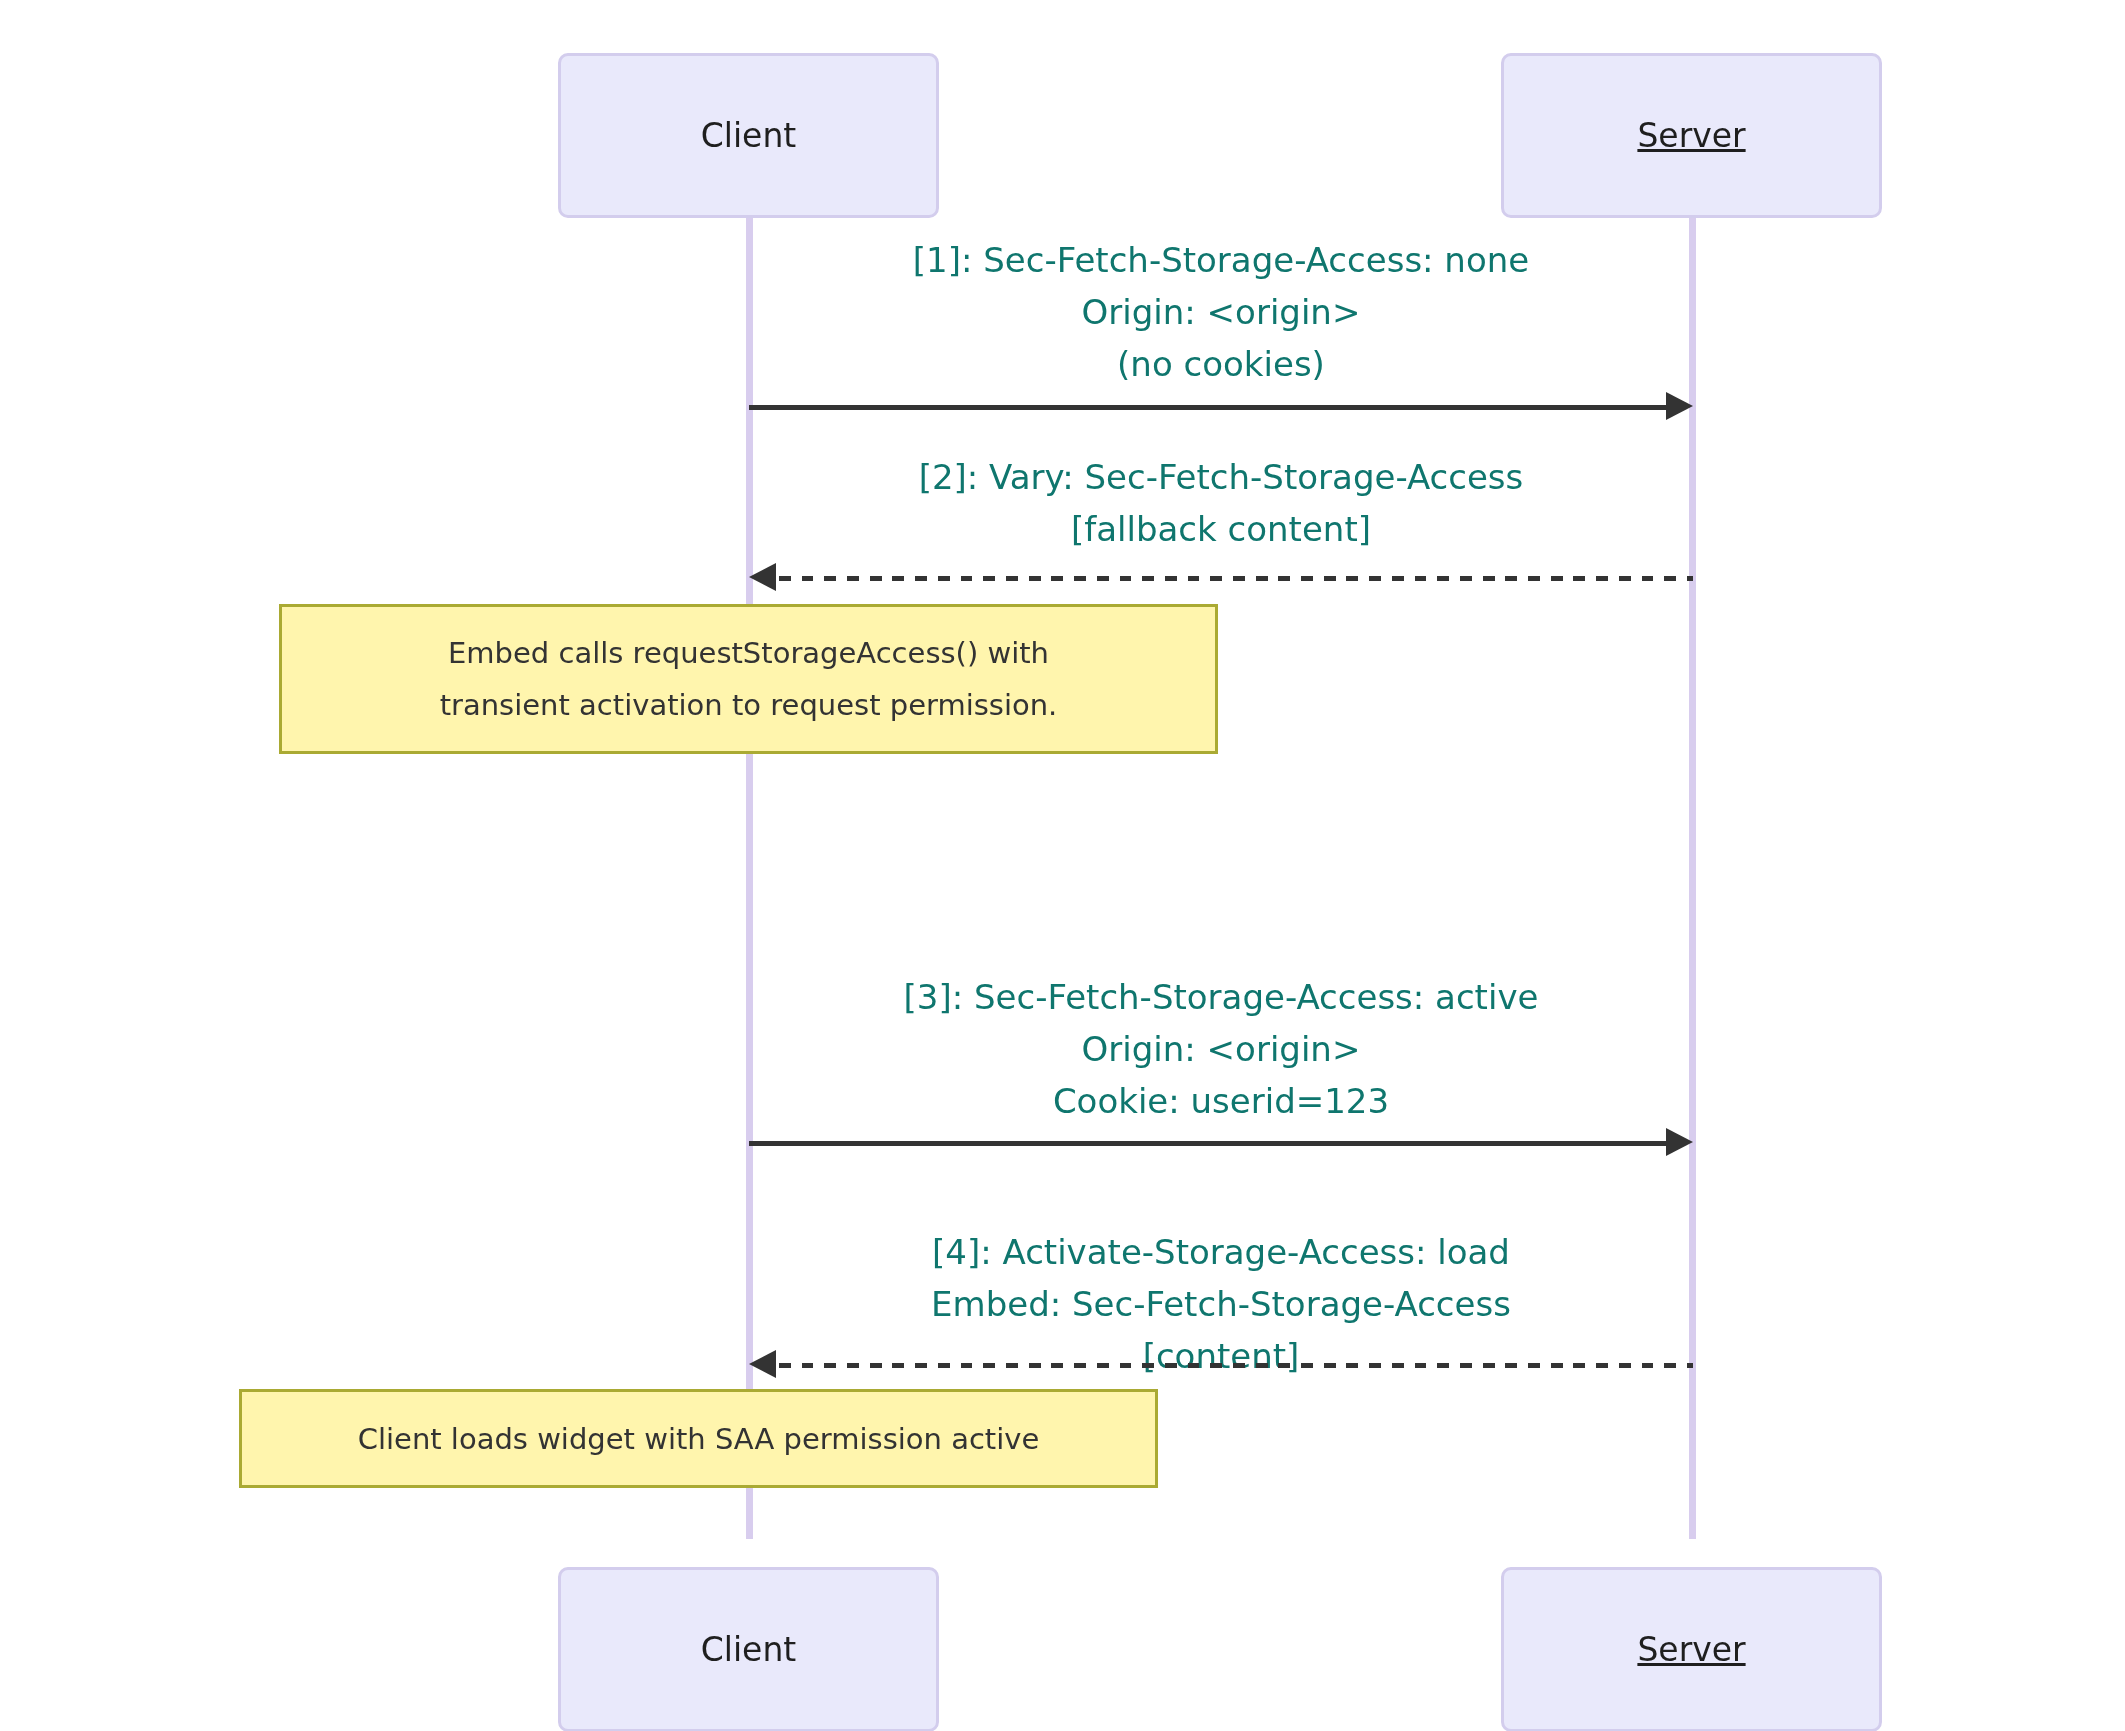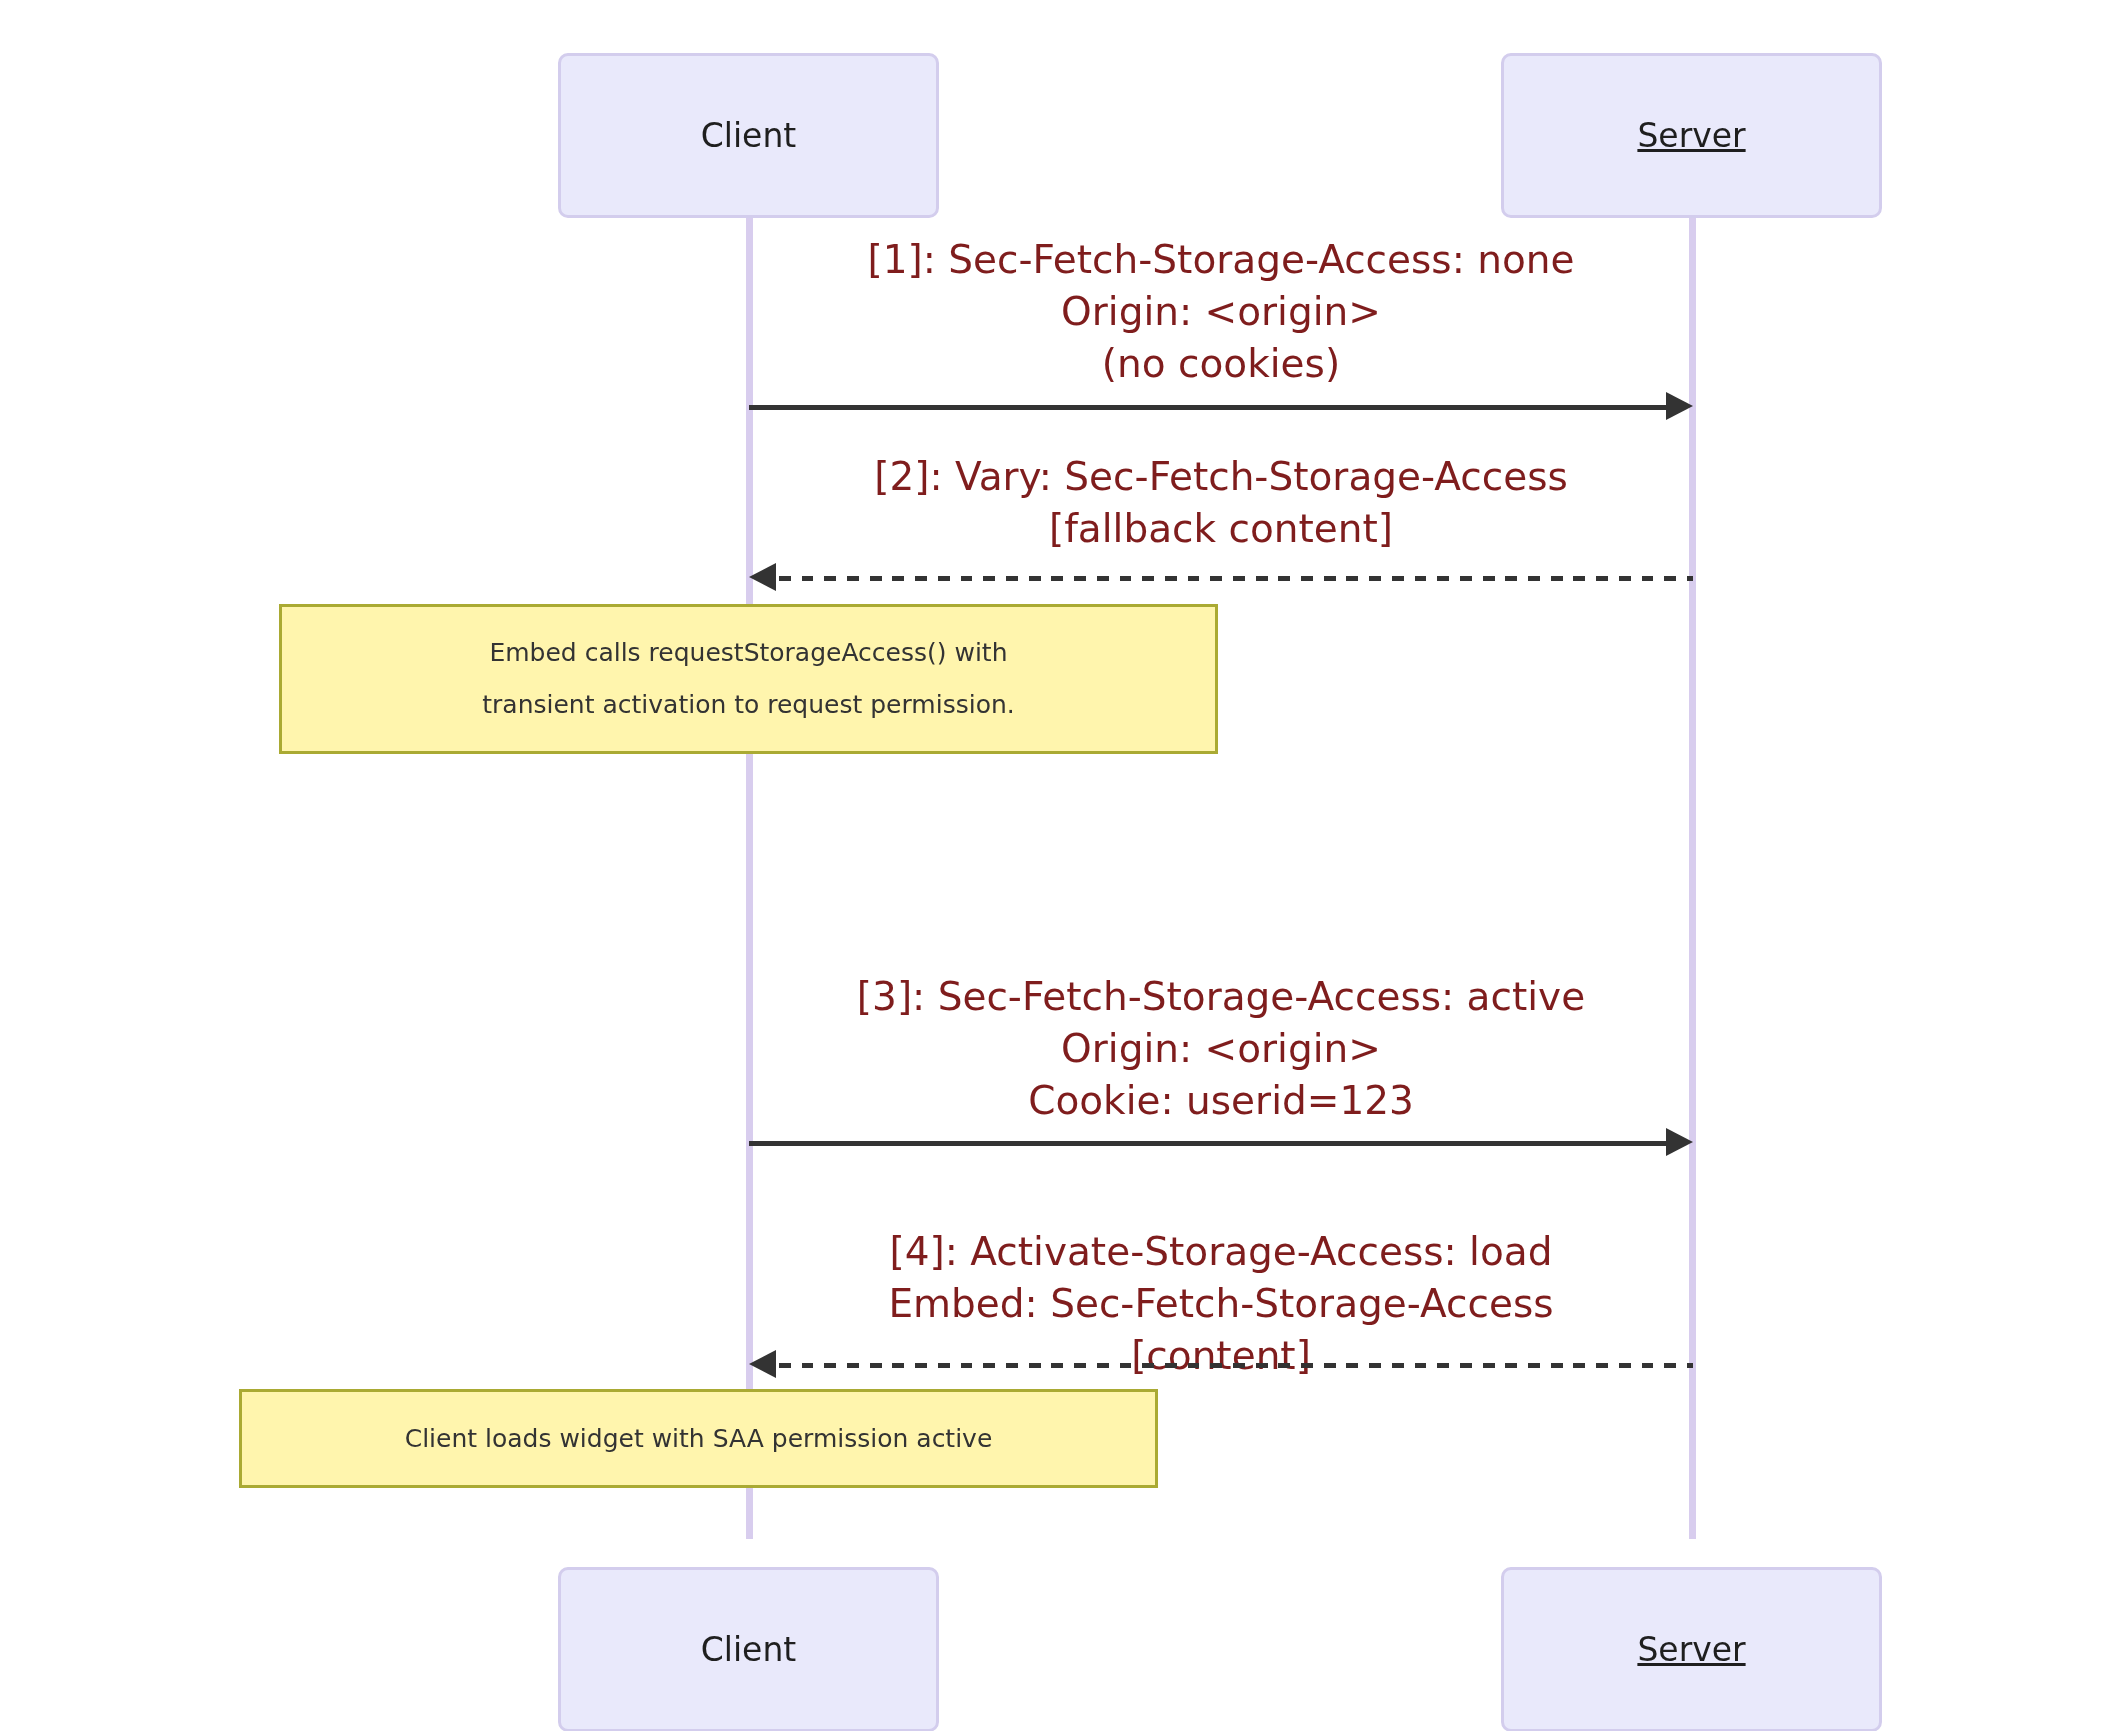--- a/index.html
+++ b/index.html
@@ -22,21 +22,21 @@
     display:flex;align-items:center;justify-content:center;
     font-size:33px;color:#1f1f1f;margin-top:28px;
   }
   .actor-client{left:558px;}
   .actor-server{left:1501px;text-decoration:underline;}
   .actor-top{top:24.6px;}
   .actor-bottom{top:1539px;}
   
   .msg{
     position:absolute;left:749px;width:944px;
-    text-align:center;font-size:39px;line-height:52px;color:#7f1d1d;
+    text-align:center;font-size:34px;line-height:52px;color:#0f766e;
   }
   .msg1{top:234px;}
   .msg2{top:451px;}
   .msg3{top:971px;}
   .msg4{top:1194px;margin-top:32px;}
   
   .arrow{position:absolute;left:749px;width:944px;height:31.5px;}
   .a1{top:391px;}
   .a2{top:562px;}
   .a3{top:1127px;}
@@ -47,21 +47,21 @@
     left:29.6px;right:0;background:none;
     background-image:repeating-linear-gradient(to right,#333333 0 11.8px,transparent 11.8px 22.7px);
   }
   .head{position:absolute;top:1px;width:0;height:0;
     border-top:14.8px solid transparent;border-bottom:14.8px solid transparent;}
   .head-right{right:0;border-left:27.6px solid #333333;}
   .head-left{left:0;border-right:27.6px solid #333333;}
   
   .note{
     position:absolute;background:#FFF5AD;border:3.9px solid #AAAA33;
-    color:#333333;font-size:25px;line-height:52px;
+    color:#333333;font-size:29px;line-height:52px;
     display:flex;flex-direction:column;align-items:center;justify-content:center;
     text-align:center;
   }
   .note1{left:279px;top:604px;width:939px;height:150px;}
   .note2{left:239px;top:776px;width:1017px;height:150px;}
   .note3{left:239px;top:1389px;width:919px;height:99px;}
 </style>
 </head>
 <body>
 

